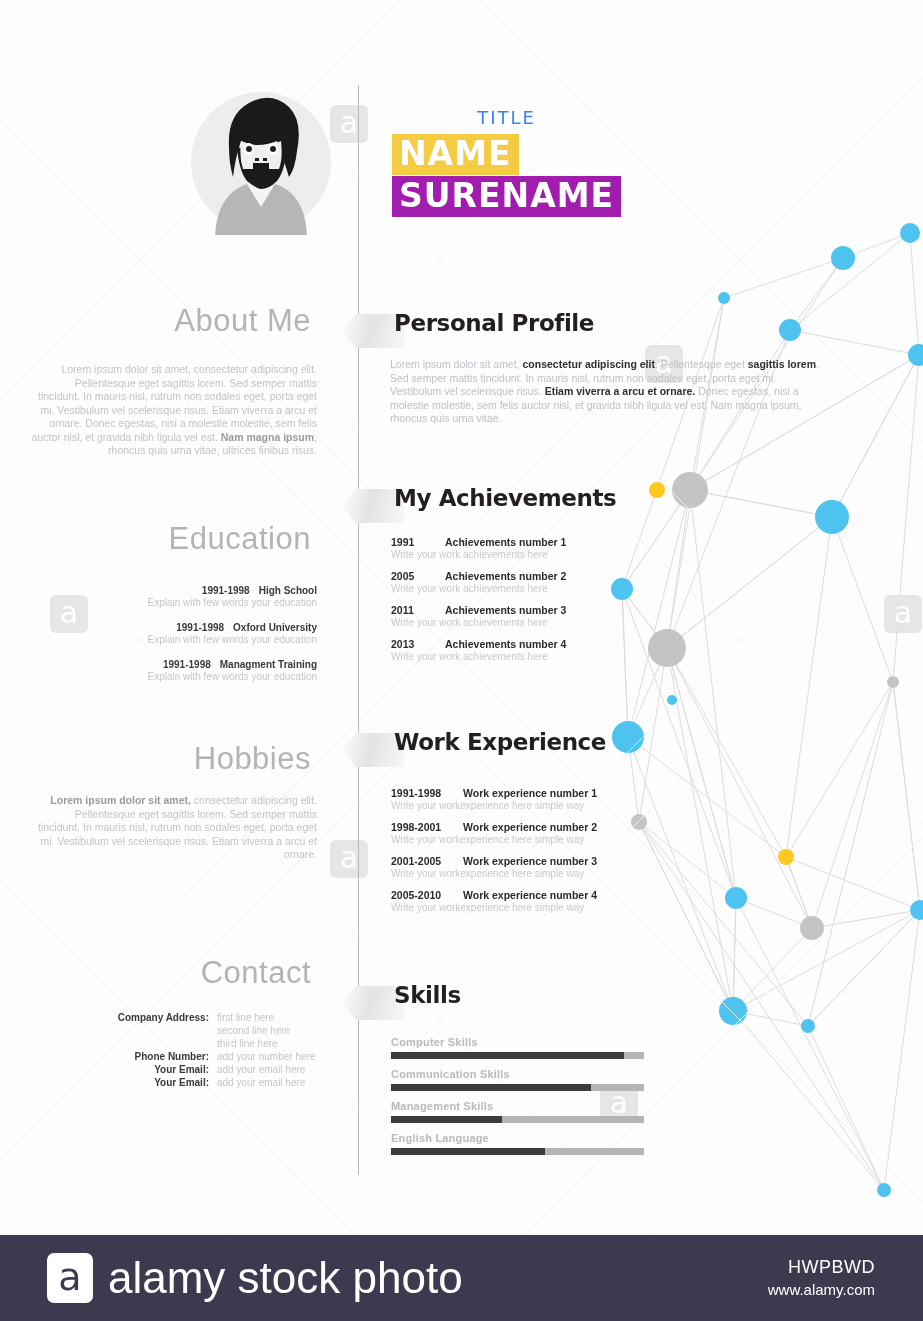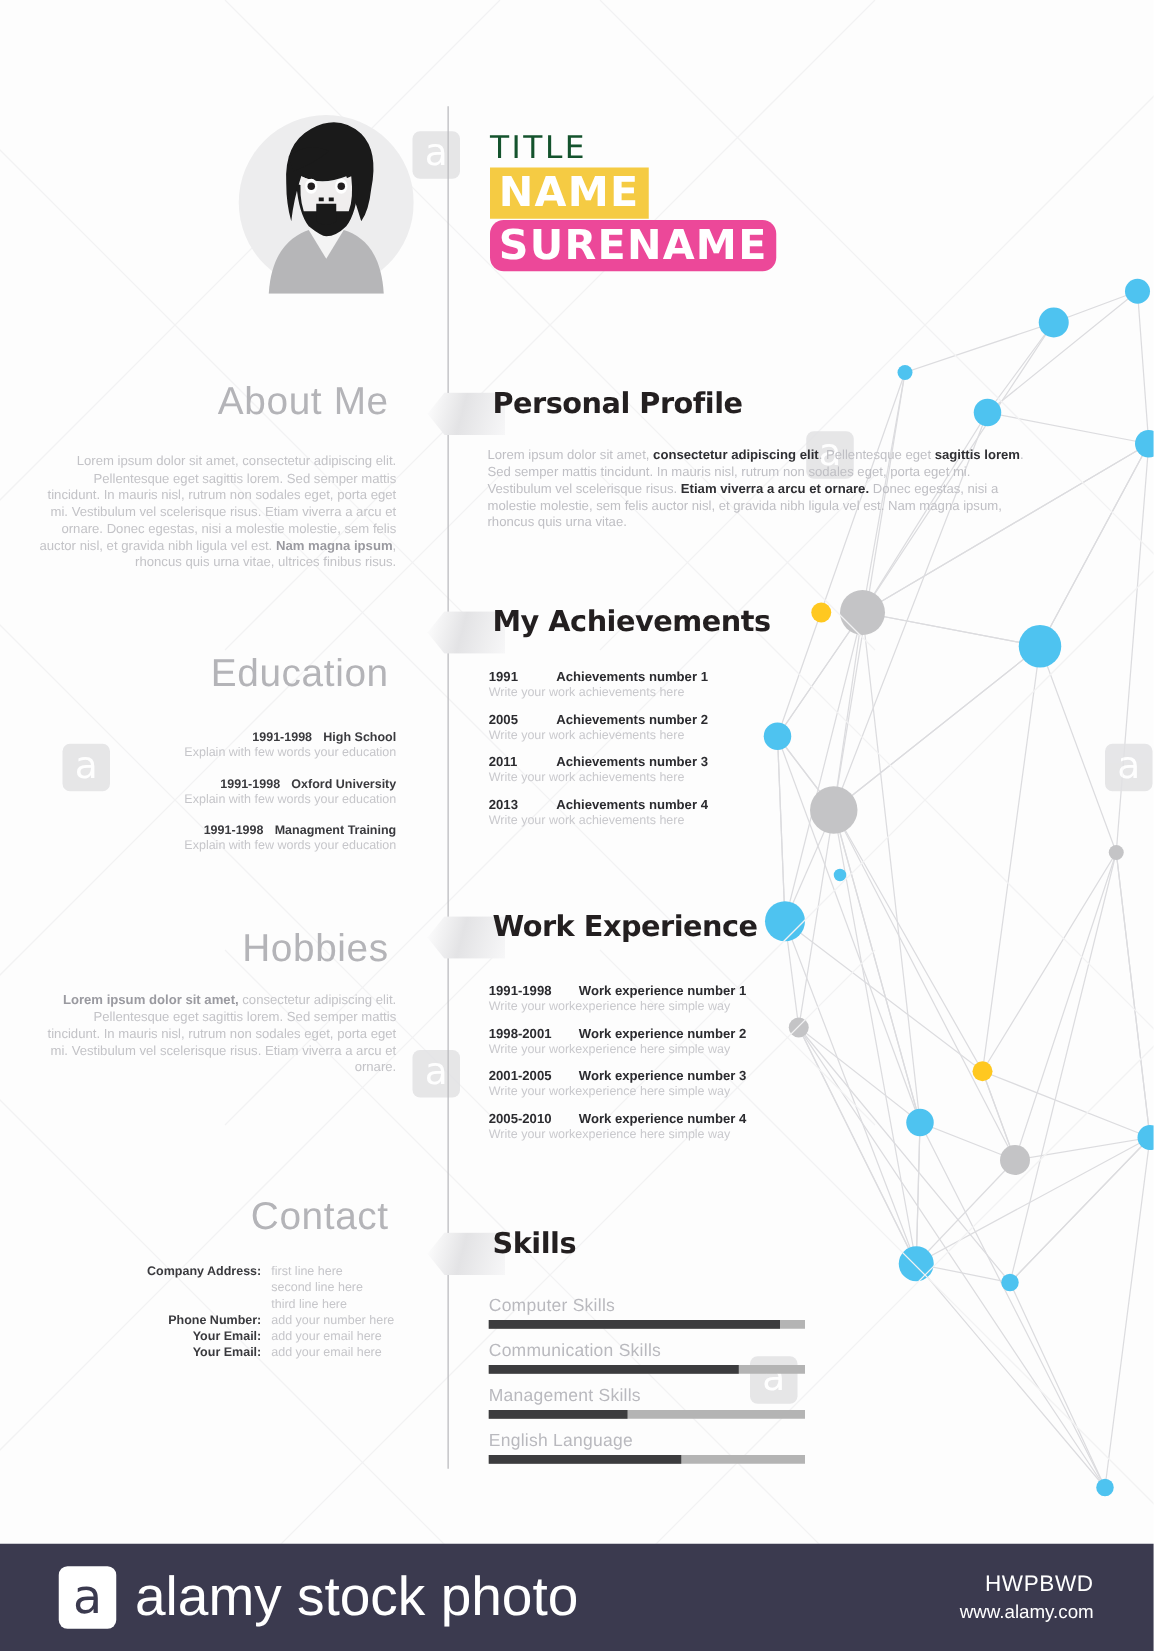--- a/index.html
+++ b/index.html
@@ -42,34 +42,35 @@
     width:1px; height:1090px;
     background:#b9b9bd;
   }
 
   
   #avatar-wrap { position:absolute; left:185px; top:85px; width:146px; height:150px; }
 
   
   #header-block { position:absolute; left:392px; top:104px; }
   #title-text {
-    font-size:25px; letter-spacing:2px; color:#14532d;
+    font-size:18px; letter-spacing:2px; color:#3b82f6;
     font-family:"DejaVu Sans", sans-serif; font-weight:400;
     line-height:28px;
+    text-align:center;
   }
   .name-hl {
     display:inline-block;
     color:#ffffff; font-weight:bold;
     font-size:33px; line-height:37px;
     letter-spacing:1px;
     padding:1px 7px 3px 7px;
     font-family:"DejaVu Sans", sans-serif;
   }
   #name-text { background:#f5cb43; margin-top:2px; }
-  #surename-text { background:#ec4899; margin-top:1px;border-radius:11px; }
+  #surename-text { background:#a21caf; margin-top:1px; }
 
   
   .left-head {
     position:absolute;
     right:923px; 
     font-size:31px;
     color:#b4b4b8;
     font-weight:300;
     letter-spacing:.5px;
     font-family:"Liberation Sans", sans-serif;
@@ -124,21 +125,21 @@
   .profile-body b { color:#2f2f33; }
 
   .item-row { margin-bottom:9px; }
   .item-top { font-size:10.5px; font-weight:bold; color:#2b2b2f; }
   .item-top .yr { display:inline-block; min-width:54px; }
   .item-top .yr-wide { display:inline-block; min-width:72px; }
   .item-sub { font-size:10px; color:#c9c9cd; line-height:13px; }
 
   
   .skill { margin-bottom:9px; }
-  .skill-label { font-size:14px; font-weight:normal; color:#b9b9be; margin-bottom:4px; letter-spacing:.2px; }
+  .skill-label { font-size:11px; font-weight:bold; color:#b9b9be; margin-bottom:4px; letter-spacing:.2px; }
   .skill-track { position:relative; height:7px; background:#b4b4b4; width:253px; }
   .skill-fill { position:absolute; left:0; top:0; height:7px; background:#3c3c3e; }
 
   
   #footer {
     position:absolute; left:0; top:1235px;
     width:923px; height:86px;
     background:#3b3a4f;
   }
   #logo-badge {

